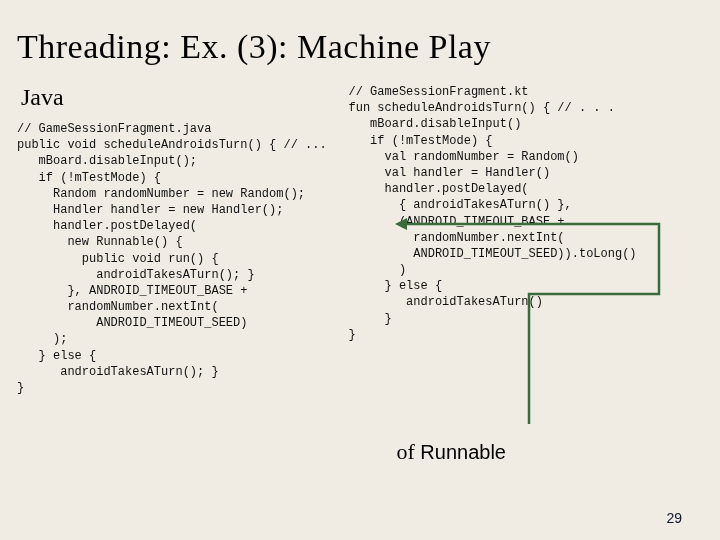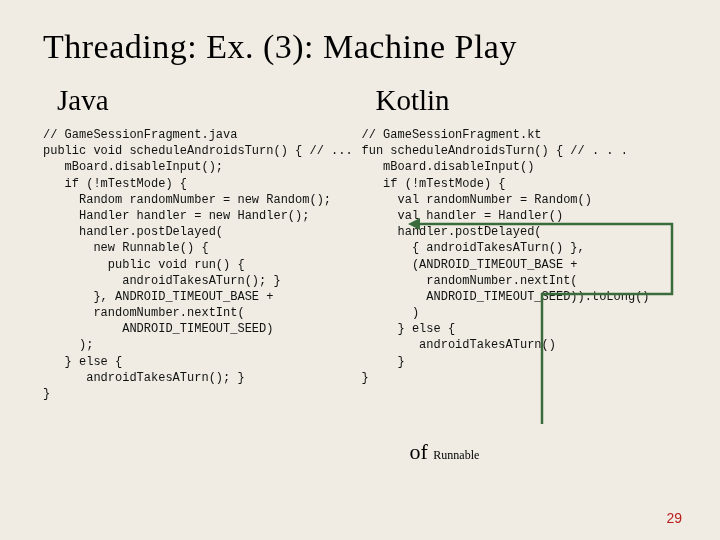--- a/index.html
+++ b/index.html
@@ -10,39 +10,39 @@
     background: #f0ece3;
     font-family: Georgia, 'Times New Roman', serif;
     color: #000;
     overflow: hidden;
   }
   .slide {
     position: relative;
     width: 700px;
     height: 540px;
     box-sizing: border-box;
-    padding: 20px 40px 0 43px;
+    padding: 20px 40px 0 17px;
   }
   .title {
     font-size: 34px;
     font-weight: normal;
     margin: 8px 0 18px 0;
     letter-spacing: 0.5px;
   }
   .cols {
     display: flex;
     gap: 20px;
   }
   .col {
     flex: 1;
     min-width: 0;
   }
   .lang-head {
-    font-size: 29px;
-    margin: 0 0 10px 14px;
+    font-size: 24px;
+    margin: 0 0 10px 4px;
     font-family: Georgia, serif;
   }
   pre.code {
     font-family: Consolas, 'Courier New', monospace;
     font-size: 12px;
     line-height: 1.35;
     white-space: pre;
     margin: 0;
     font-weight: normal;
     color: #111;
@@ -56,30 +56,30 @@
     font-size: 22px;
     line-height: 1.15;
     color: #000;
   }
   .annotation-box {
     left: 48px;
     top: 330px;
     width: 240px;
   }
   .runnable {
-    font-family: Liberation Serif, serif;
-    font-size: 12px;
+    font-family: Liberation Sans, sans-serif;
+    font-size: 20px;
     margin-top: 16px;
   }
   .page-num {
     position: absolute;
     right: 18px;
     bottom: 14px;
     font-size: 14px;
-    color: #b91c1c;
+    color: #0f172a;
     font-family: Arial, sans-serif;
   }
   
   .arrow-svg {
     position: absolute;
     left: 10px;
     top: 130px;
     pointer-events: none;
   }
 </style>
@@ -107,21 +107,20 @@
        }, ANDROID_TIMEOUT_BASE +
        randomNumber.nextInt(
            ANDROID_TIMEOUT_SEED)
      );
    } else {
       androidTakesATurn(); }
 }</pre>
     </div>
 
     <div class="col right-col">
-      <div class="lang-head">Kotlin</div>
       <pre class="code">// GameSessionFragment.kt
 fun scheduleAndroidsTurn() { // . . .
    mBoard.disableInput()
    if (!mTestMode) {
      val randomNumber = Random()
      val handler = Handler()
      handler.postDelayed(
        { androidTakesATurn() },
        (ANDROID_TIMEOUT_BASE +
          randomNumber.nextInt(

